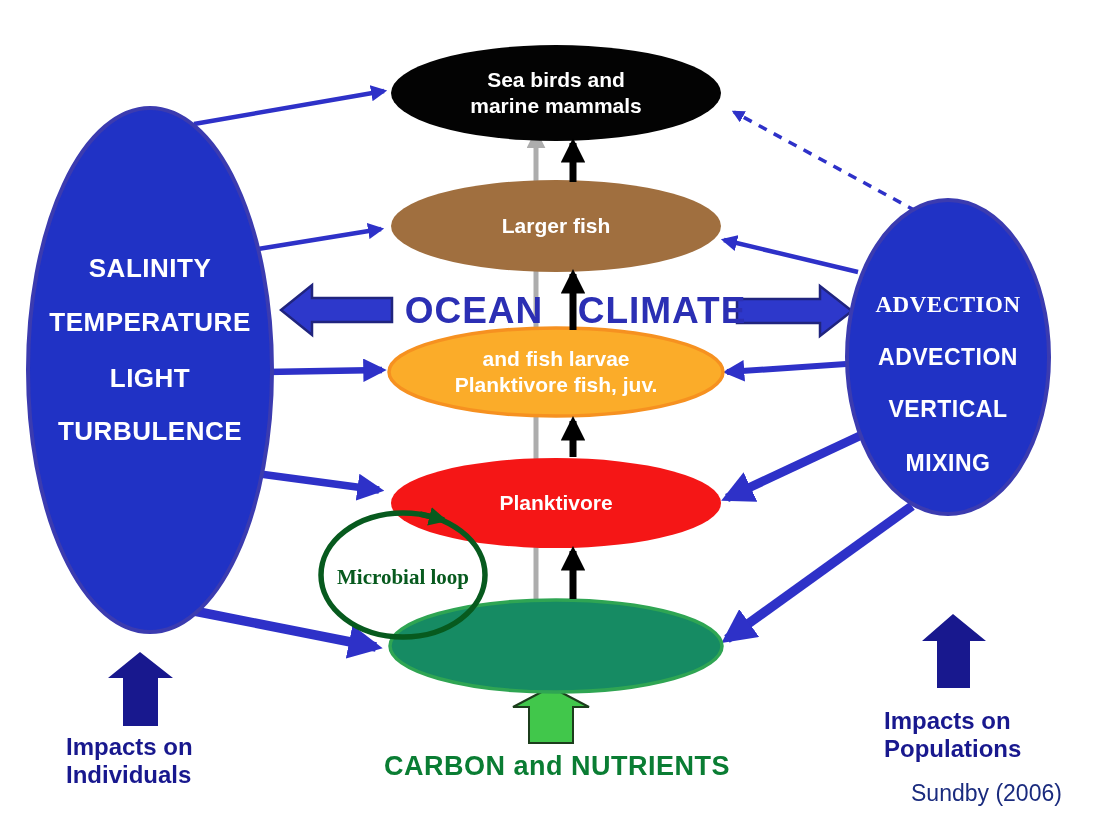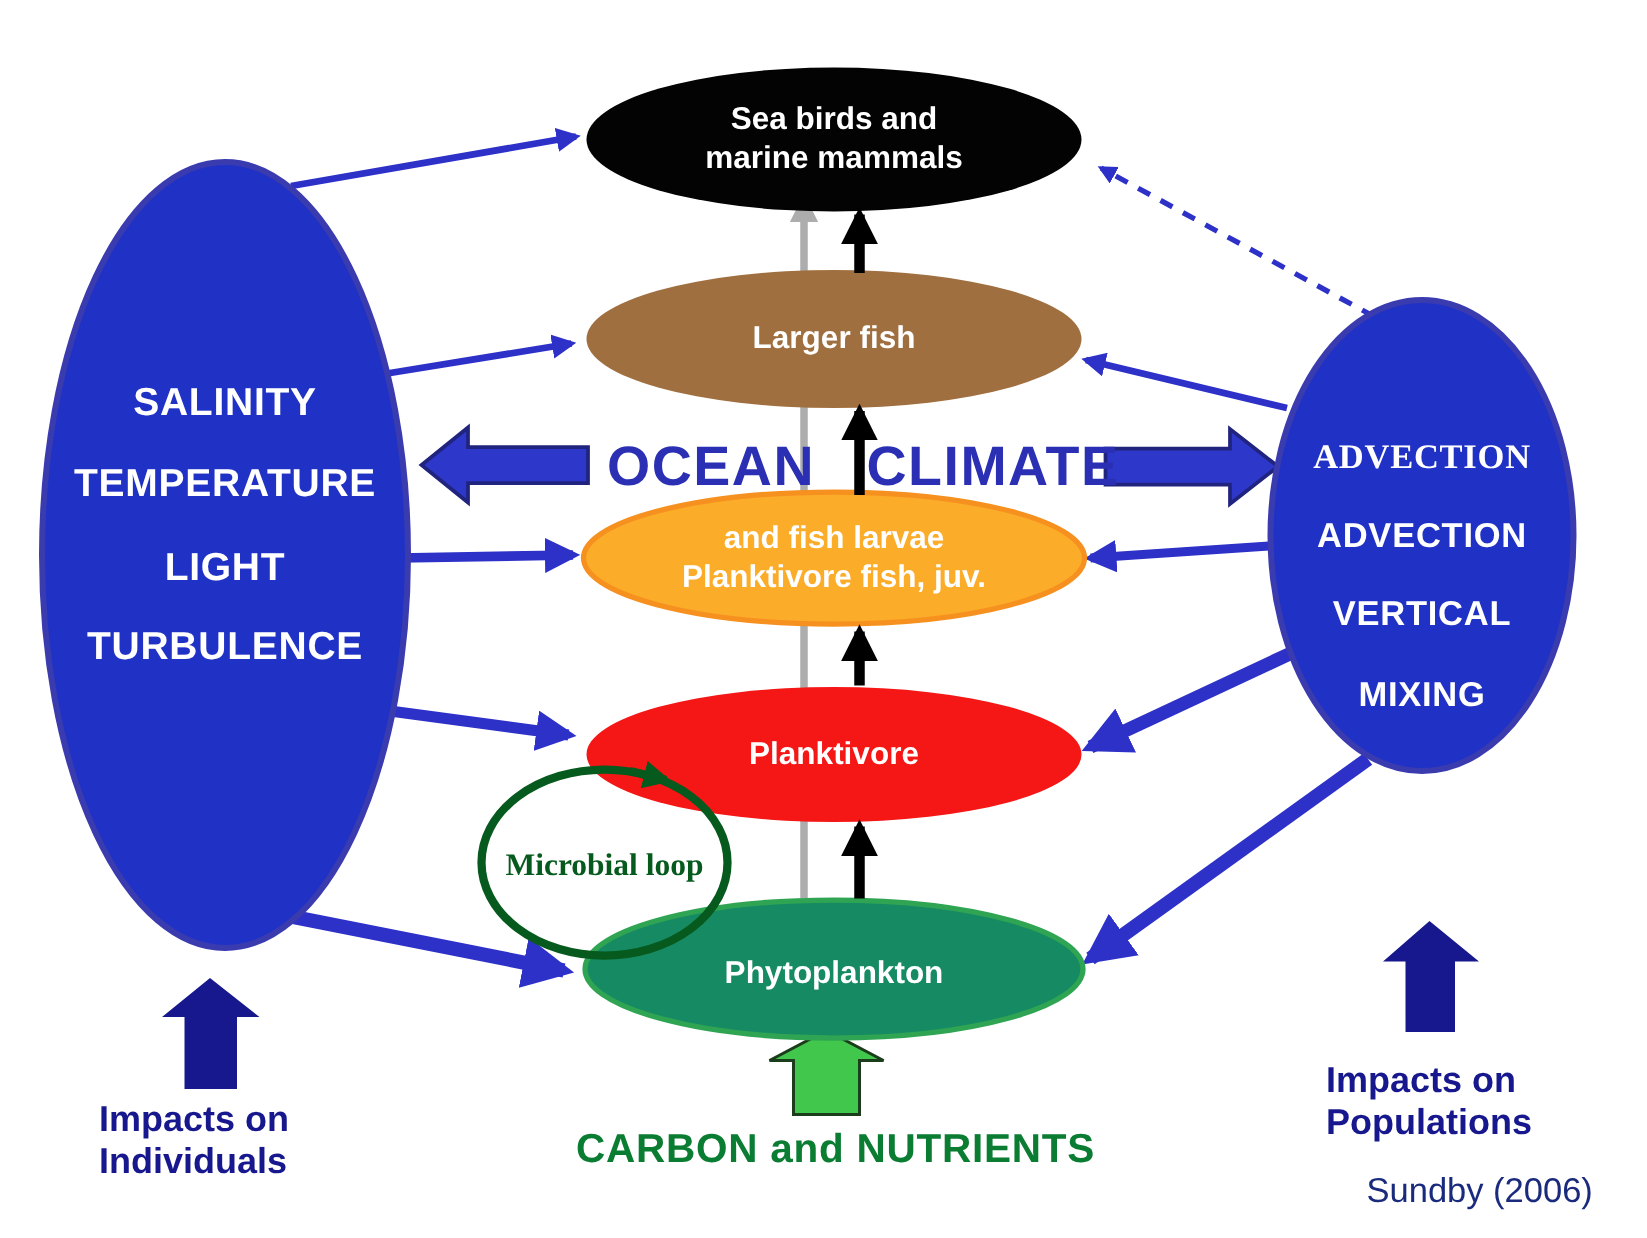--- a/index.html
+++ b/index.html
@@ -92,21 +92,20 @@
 
   <div class="lbl node-lbl" style="left:556px;top:226px;">Larger fish</div>
 
   <div class="lbl node-lbl" style="left:556px;top:372px;">
     <div>and fish larvae</div>
     <div>Planktivore fish, juv.</div>
   </div>
 
   <div class="lbl node-lbl" style="left:556px;top:503px;">Planktivore</div>
 
-  <div class="lbl node-lbl" style="left:556px;top:649px;">Phytoplankton</div>
 
   <div class="lbl driver-lbl" style="left:150px;top:268px;">SALINITY</div>
   <div class="lbl driver-lbl" style="left:150px;top:322px;">TEMPERATURE</div>
   <div class="lbl driver-lbl" style="left:150px;top:378px;">LIGHT</div>
   <div class="lbl driver-lbl" style="left:150px;top:431px;">TURBULENCE</div>
 
   <div class="lbl driver-lbl-r" style="left:948px;top:305px;font-family:Liberation Serif, serif;">ADVECTION</div>
   <div class="lbl driver-lbl-r" style="left:948px;top:357px;">ADVECTION</div>
   <div class="lbl driver-lbl-r" style="left:948px;top:409px;">VERTICAL</div>
   <div class="lbl driver-lbl-r" style="left:948px;top:437px;margin-top:26px;">MIXING</div>

